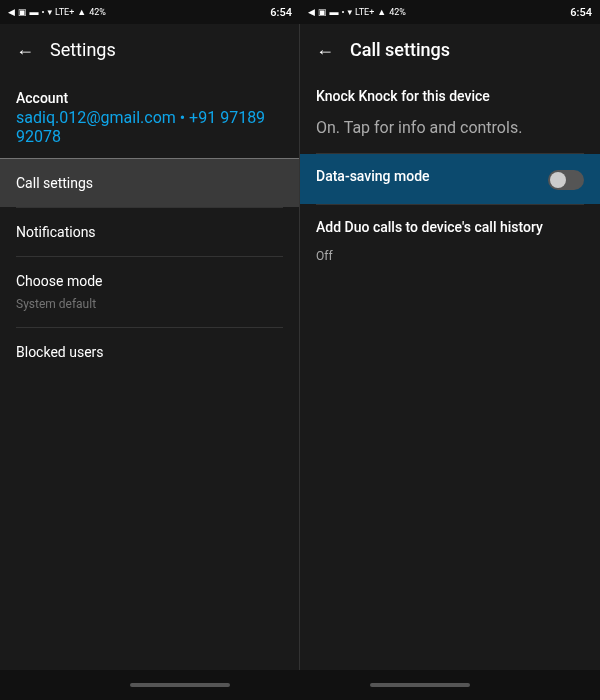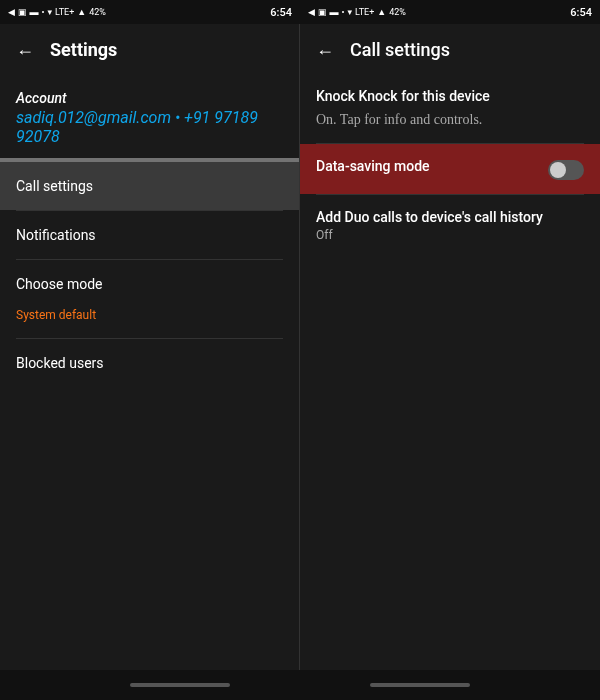--- a/index.html
+++ b/index.html
@@ -72,28 +72,27 @@
     }
 
     .back-arrow {
       font-size: 18px;
       color: #fff;
       cursor: pointer;
     }
 
     .settings-title {
       font-size: 18px;
-      font-weight: 700;
+      font-weight: 400;
       color: #fff;
     }
 
     .account-section {
       padding: 16px 16px 12px 16px;
-      border-bottom: 4px solid #737373;
-      font-style: italic;
+      border-bottom: 1px solid #737373;
     }
 
     .account-label {
       font-size: 14px;
       font-weight: 500;
       color: #fff;
       margin-bottom: 2px;
     }
 
     .account-info {
@@ -111,22 +110,22 @@
     }
 
     .menu-item-title {
       font-size: 14px;
       color: #fff;
       font-weight: 400;
     }
 
     .menu-item-subtitle {
       font-size: 12px;
-      color: #f97316;
-      margin-top: 16px;
+      color: #737373;
+      margin-top: 8px;
     }
 
     
     .right-panel {
       width: 50%;
       background: #1a1a1a;
       display: flex;
       flex-direction: column;
     }
 
@@ -143,49 +142,48 @@
       font-weight: 500;
       color: #fff;
     }
 
     .setting-item {
       padding: 14px 16px;
       cursor: pointer;
     }
 
     .setting-item.highlighted {
-      background: #7f1d1d;
+      background: #0c4a6e;
     }
 
     .setting-item-header {
       display: flex;
       align-items: flex-start;
       justify-content: space-between;
     }
 
     .setting-item-title {
       font-size: 14px;
       font-weight: 500;
       color: #fff;
       flex: 1;
       margin-right: 8px;
     }
 
     .setting-item-desc {
-      font-size: 14px;
+      font-size: 16px;
       color: #aaa;
-      margin-top: 7px;
+      margin-top: 14px;
       line-height: 1.3;
-      font-family: Liberation Serif, serif;
     }
 
     .setting-item-value {
       font-size: 12px;
       color: #aaa;
-      margin-top: 3px;
+      margin-top: 14px;
     }
 
     
     .toggle {
       width: 36px;
       height: 20px;
       background: #555;
       border-radius: 10px;
       position: relative;
       flex-shrink: 0;

